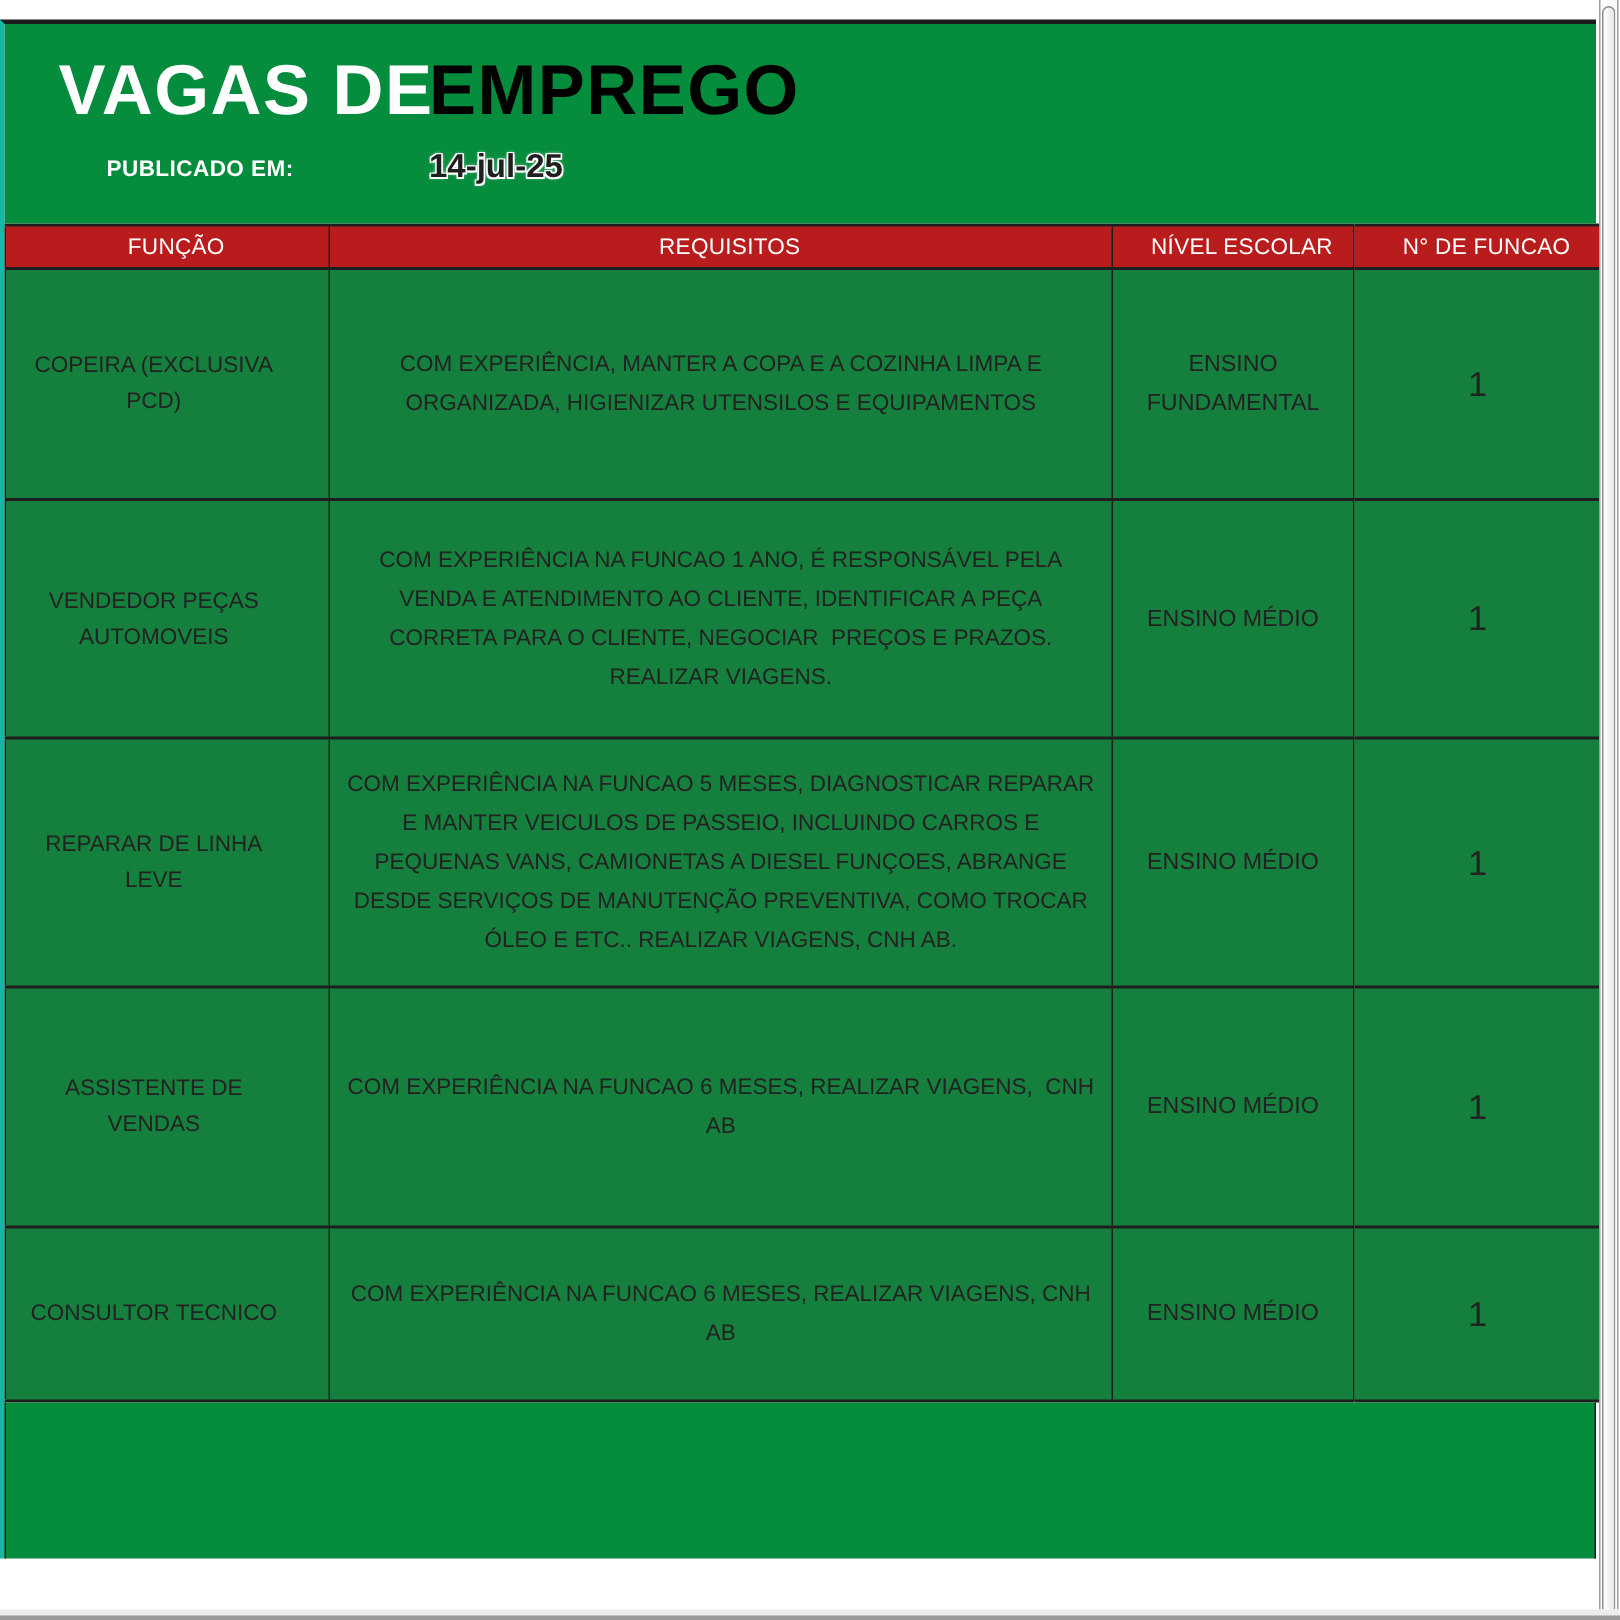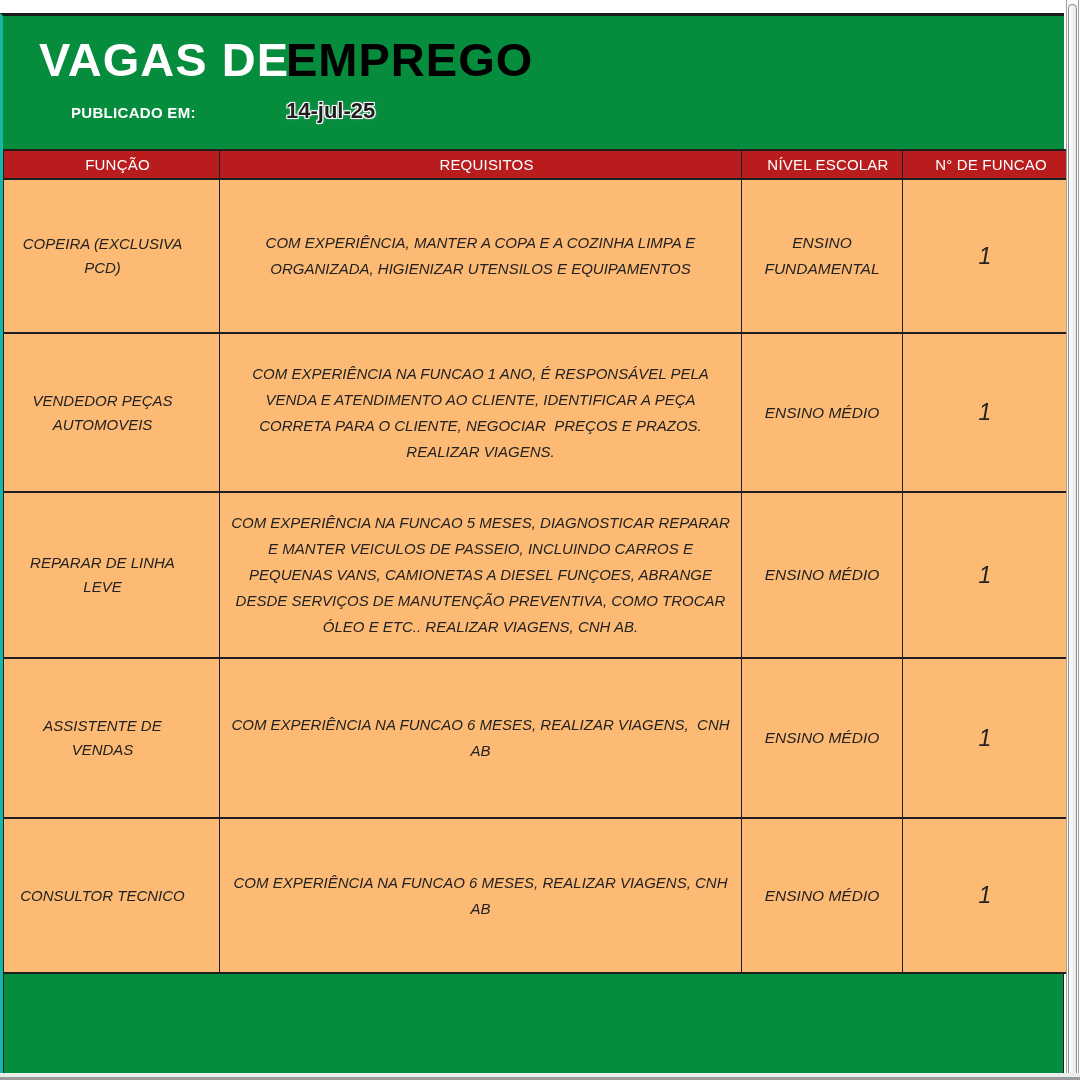--- a/index.html
+++ b/index.html
@@ -35,23 +35,23 @@
   table.vacancies { width:1064px; border-collapse:collapse; table-layout:fixed; }
   col.c1 { width:216px; } col.c2 { width:522px; } col.c3 { width:161px; } col.c4 { width:165px; }
   table.vacancies th, table.vacancies td {
     border:1px solid #1e1e1e; border-top-width:2px; border-bottom-width:2px;
     vertical-align:middle; text-align:center;
   }
   table.vacancies th {
     background:#b91c1c; color:#ffffff; font-size:15px; font-weight:500;
     height:29px; letter-spacing:0.2px;padding-left:12px;
   }
-  table.vacancies td { color:#222222; background:#fdba74;font-style:italic; }
+  table.vacancies td { color:#222222; background:#15803d; }
   tr.r1 { height:154px; } tr.r2 { height:159px; } tr.r3 { height:166px; }
-  tr.r4 { height:160px; } tr.r5 { height:155px;padding-left:40px; }
+  tr.r4 { height:160px; } tr.r5 { height:116px;padding-left:40px; }
   td.funcao { font-size:15px; line-height:24px; padding:0 26px 0 8px; }
   td.req    { font-size:15px; line-height:26px; padding:0 10px; white-space:pre-wrap; }
   td.nivel  { font-size:15.5px; line-height:26px; padding:0 18px; }
   td.vagas  { font-size:23px; }
   
   .footer-block { height:104px; background:#058c3c; border-left:1px solid #1e1e1e; border-right:1px solid #1e1e1e; }
   
   .scrollbar-track {
     position:absolute; top:0; bottom:7px; left:1066px; width:13px;
     background:#fbfbfb; border-left:1px solid #9f9f9f; border-right:1px solid #9f9f9f;

